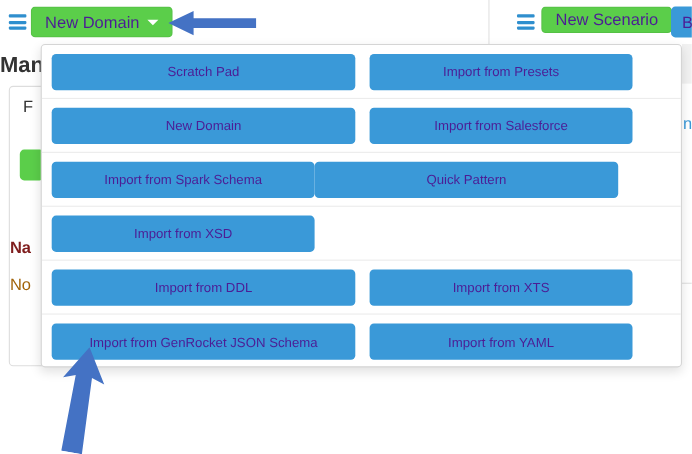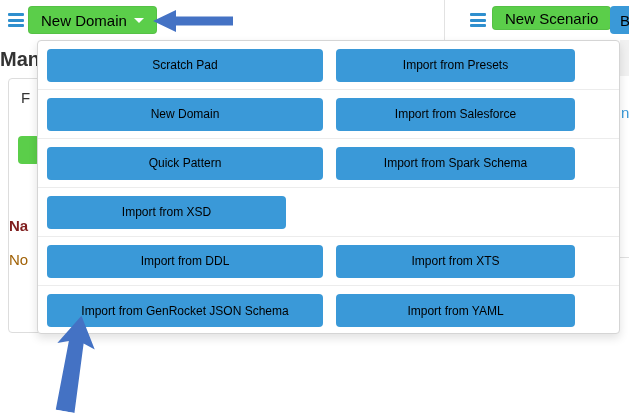--- a/index.html
+++ b/index.html
@@ -12,21 +12,21 @@
     position:relative;width:629px;height:413px;background:#fff;overflow:hidden;
   }
   
   .toolbar{position:absolute;left:0;top:0;width:629px;height:40px;background:#fff;}
   .vdivider{position:absolute;left:444px;top:0;width:1px;height:40px;background:#e2e2e2;}
   .hamburger{position:absolute;width:16px;height:14px;display:flex;flex-direction:column;justify-content:space-between;cursor:pointer;}
   .hamburger span{display:block;height:3px;border-radius:1px;background:var(--icon_blue);}
   .hamburger.left{left:8px;top:13px;}
   .hamburger.right{left:470px;top:13px;}
   .btn{display:inline-flex;align-items:center;justify-content:center;border:none;border-radius:4px;
-       color:#000000;font-size:15px;font-family:"Liberation Sans",sans-serif;cursor:pointer;white-space:nowrap;}
+       color:#4c1d95;font-size:15px;font-family:"Liberation Sans",sans-serif;cursor:pointer;white-space:nowrap;}
   .btn-green{background:var(--green);border:1px solid rgba(0,0,0,0.06);}
   .btn-blue{background:var(--blue);}
   #new-domain-btn{position:absolute;left:28px;top:6px;height:28px;padding:0 12px;}
   #new-domain-btn .caret{display:inline-block;margin-left:7px;width:0;height:0;
        border-left:5px solid transparent;border-right:5px solid transparent;border-top:5px solid #fff;}
   #new-scenario-btn{position:absolute;left:492px;top:6px;height:24px;padding:0 12px;}
   #batch-btn{position:absolute;left:610px;top:6px;height:28px;padding:0 10px;min-width:40px;justify-content:flex-start;}
   
   .bg-heading{position:absolute;left:0px;top:48px;font-size:20px;font-weight:bold;color:#333;}
   .bg-panel{position:absolute;left:8px;top:78px;width:40px;height:255px;background:#fff;
@@ -98,22 +98,22 @@
   <div class="dropdown">
     <div class="menu-row">
       <button class="btn btn-blue menu-btn col-left">Scratch Pad</button>
       <button class="btn btn-blue menu-btn col-right">Import from Presets</button>
     </div>
     <div class="menu-row">
       <button class="btn btn-blue menu-btn col-left">New Domain</button>
       <button class="btn btn-blue menu-btn col-right">Import from Salesforce</button>
     </div>
     <div class="menu-row">
+      <button class="btn btn-blue menu-btn col-right">Import from Spark Schema</button>
       <button class="btn btn-blue menu-btn col-left">Quick Pattern</button>
-      <button class="btn btn-blue menu-btn col-right">Import from Spark Schema</button>
     </div>
     <div class="menu-row">
       <button class="btn btn-blue menu-btn col-right">Import from XSD</button>
     </div>
     <div class="menu-row">
       <button class="btn btn-blue menu-btn col-left">Import from DDL</button>
       <button class="btn btn-blue menu-btn col-right">Import from XTS</button>
     </div>
     <div class="menu-row">
       <button class="btn btn-blue menu-btn col-left">Import from GenRocket JSON Schema</button>

